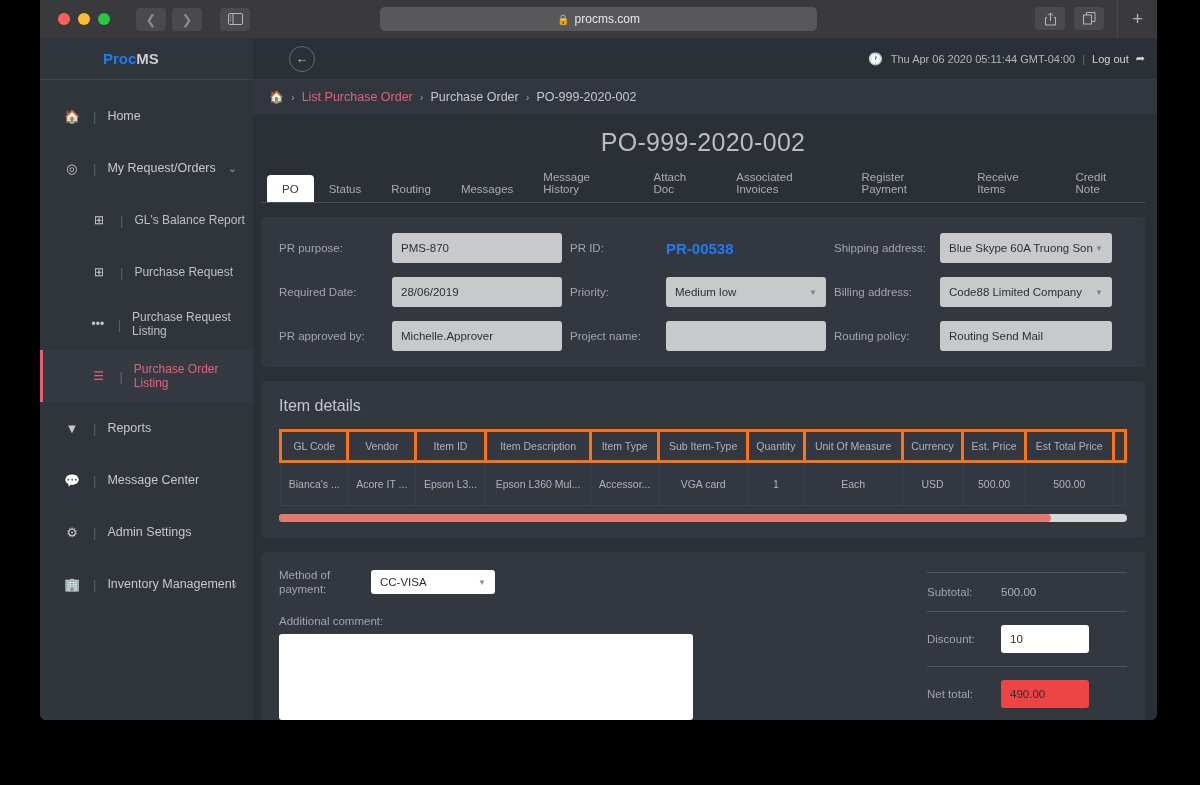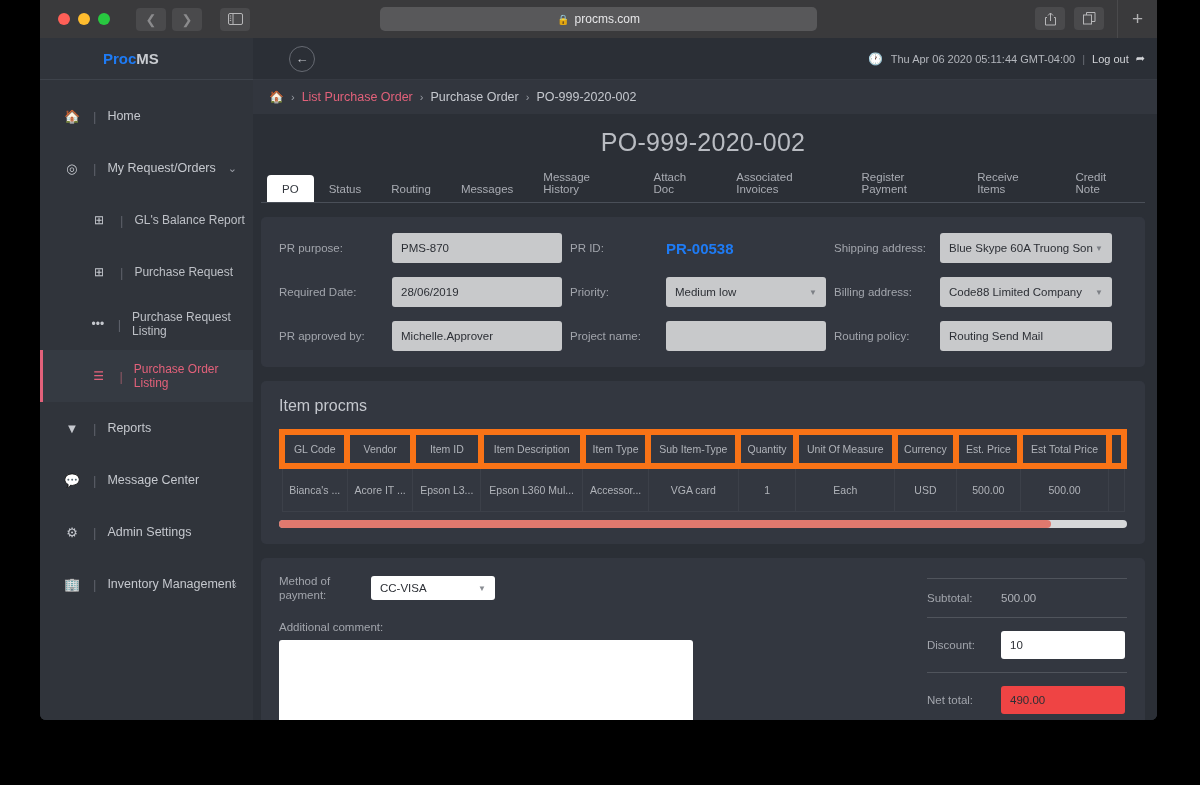--- a/index.html
+++ b/index.html
@@ -256,21 +256,21 @@
 
   
   .panel-heading {
     color: #c4c7cd; font-size: 16px;
     margin-bottom: 14px;
   }
   .itbl { width: 100%; border-collapse: collapse; }
   .itbl th {
     color: #b0b3b9; font-size: 10.5px; font-weight: normal;
     padding: 8px 4px;
-    border: 6px solid #f97316;
+    border: 3px solid #f97316;
     white-space: nowrap;
   }
   .itbl td {
     color: #b0b3b9; font-size: 10.5px;
     padding: 15px 4px;
     text-align: center;
     border: 1px solid #3c4049;
     white-space: nowrap;
     overflow: hidden;
   }
@@ -319,21 +319,21 @@
   .tot-row {
     display: flex; align-items: center;
     border-top: 1px solid #50545c;
     padding: 13px 0;
     gap: 12px;
   }
   .tot-label { color: #a2a5ac; font-size: 11.5px; width: 62px; }
   .tot-val { color: #b0b3b9; font-size: 11.5px; }
   .tot-input {
     background: #ffffff; border: none; border-radius: 3px;
-    height: 28px; width: 124px; padding: 12px 9px;
+    height: 28px; width: 88px; padding: 12px 9px;
     color: #2c2f35; font-size: 11.5px;
     font-family: "Liberation Sans", sans-serif; outline: none;
   }
   .tot-input.grey { background: #ef4444; }
 </style>
 </head>
 <body>
 
 <div class="browser-window">
 
@@ -530,21 +530,21 @@
             <div class="flabel">PR approved by:</div>
             <input class="finput" value="Michelle.Approver" style="">
             <div class="flabel">Project name:</div>
             <input class="finput" value="" style="">
             <div class="flabel">Routing policy:</div>
             <input class="finput" value="Routing Send Mail" style="">
           </div>
         </div>
 
         <div class="panel">
-          <div class="panel-heading">Item procms</div>
+          <div class="panel-heading">Item details</div>
           <table class="itbl">
             <thead>
               <tr>
                 <th>GL Code</th>
                 <th>Vendor</th>
                 <th>Item ID</th>
                 <th>Item Description</th>
                 <th>Item Type</th>
                 <th>Sub Item-Type</th>
                 <th>Quantity</th>

